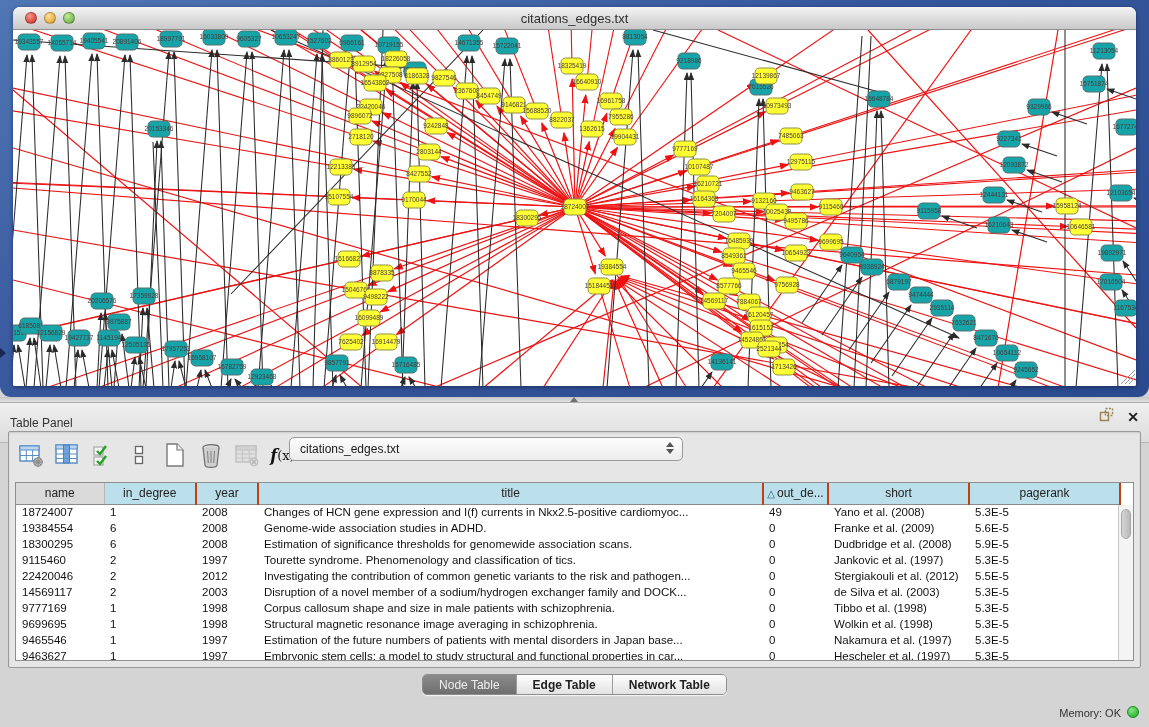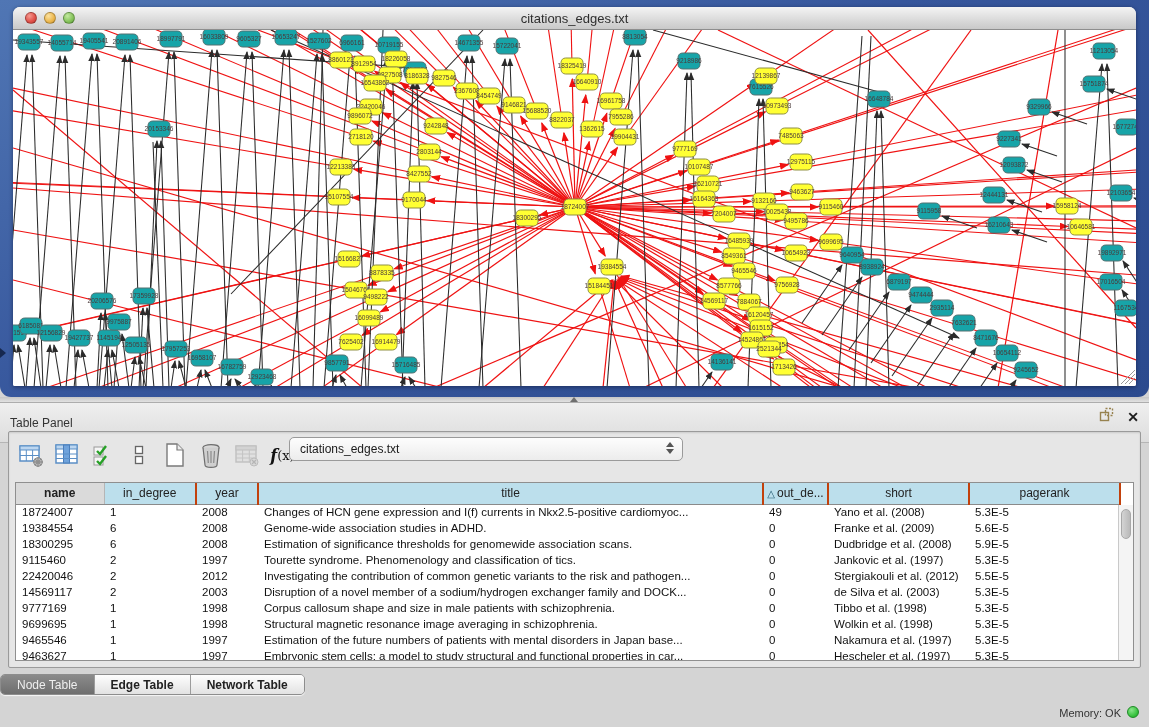--- a/index.html
+++ b/index.html
@@ -55,29 +55,29 @@
   .dd-arrows{position:absolute;right:8px;top:4px;display:flex;flex-direction:column;gap:2px;}
   .dd-arrows .up{width:0;height:0;border-left:4px solid transparent;border-right:4px solid transparent;border-bottom:5px solid #555;}
   .dd-arrows .down{width:0;height:0;border-left:4px solid transparent;border-right:4px solid transparent;border-top:5px solid #555;}
 
   .table-wrap{position:absolute;left:6px;right:6px;top:50px;bottom:6px;background:#fff;
     border:1px solid #8f8f8f;overflow:hidden;}
   table.grid{border-collapse:collapse;table-layout:fixed;width:1104px;font-size:11.5px;color:#111;}
   table.grid th{height:21px;font-weight:normal;font-size:12px;color:#222;
     background:#BCDFEC;border-right:2px solid #c2410c;border-bottom:1px solid #8a8a8a;
     text-align:center;overflow:hidden;white-space:nowrap;}
-  table.grid th.keycol{background:#DADADA;border-right:1px solid #b5b5b5;font-weight:bold;}
+  table.grid th.keycol{background:#DADADA;border-right:1px solid #b5b5b5;}
   table.grid td{height:16px;padding:0 0 0 6px;white-space:nowrap;overflow:hidden;text-overflow:clip;}
   .sort-tri{color:#22586e;font-size:10px;margin-right:2px;}
   .vscroll{position:absolute;right:0;top:22px;bottom:0;width:15px;background:#f4f4f4;border-left:1px solid #c9c9c9;}
   .vthumb{position:absolute;left:2px;top:4px;width:10px;height:30px;border-radius:6px;
     background:linear-gradient(90deg,#d4d4d4,#b9b9b9);border:1px solid #a8a8a8;}
 
   
-  .tabbar{position:absolute;left:0;top:674px;width:1149px;display:flex;justify-content:flex-start;}
+  .tabbar{position:absolute;left:0;top:674px;width:1149px;display:flex;justify-content:center;}
   .seg{display:flex;border:1px solid #8d8d8d;border-radius:5px;overflow:hidden;height:21px;
     box-shadow:0 1px 1px rgba(255,255,255,.8);}
   .seg .tab{padding:0 16px;font-size:12px;font-weight:bold;color:#222;display:flex;align-items:center;
     background:linear-gradient(#fefefe,#e2e2e2);border-right:1px solid #9c9c9c;}
   .seg .tab:last-child{border-right:none;}
   .seg .tab.active{background:linear-gradient(#8b8b8b,#6e6e6e);color:#efefef;font-weight:normal;}
 
   
   .statusbar{position:absolute;left:0;bottom:0;width:1149px;height:27px;text-align:right;}
   .mem{position:absolute;right:28px;top:7px;font-size:11px;color:#333;}

